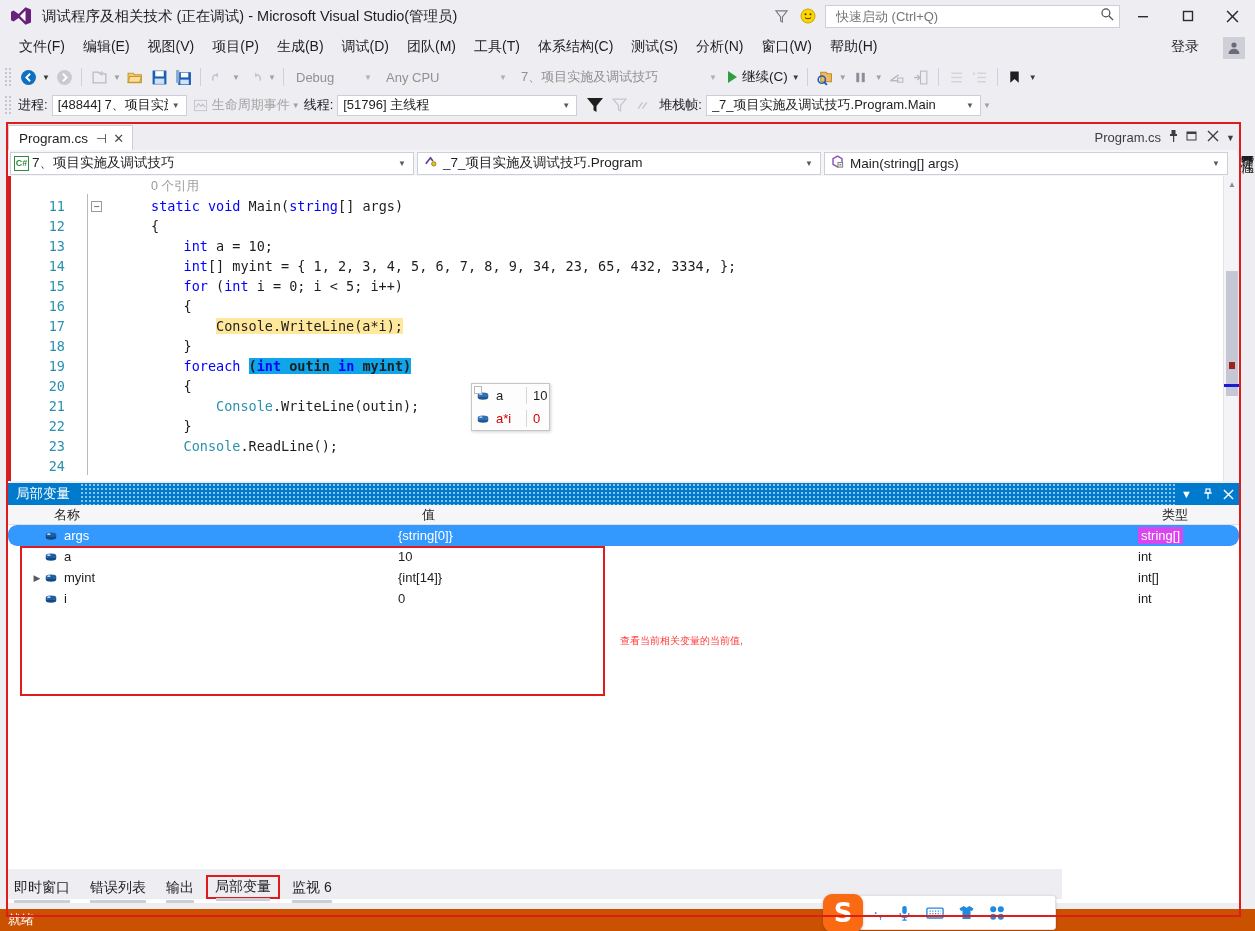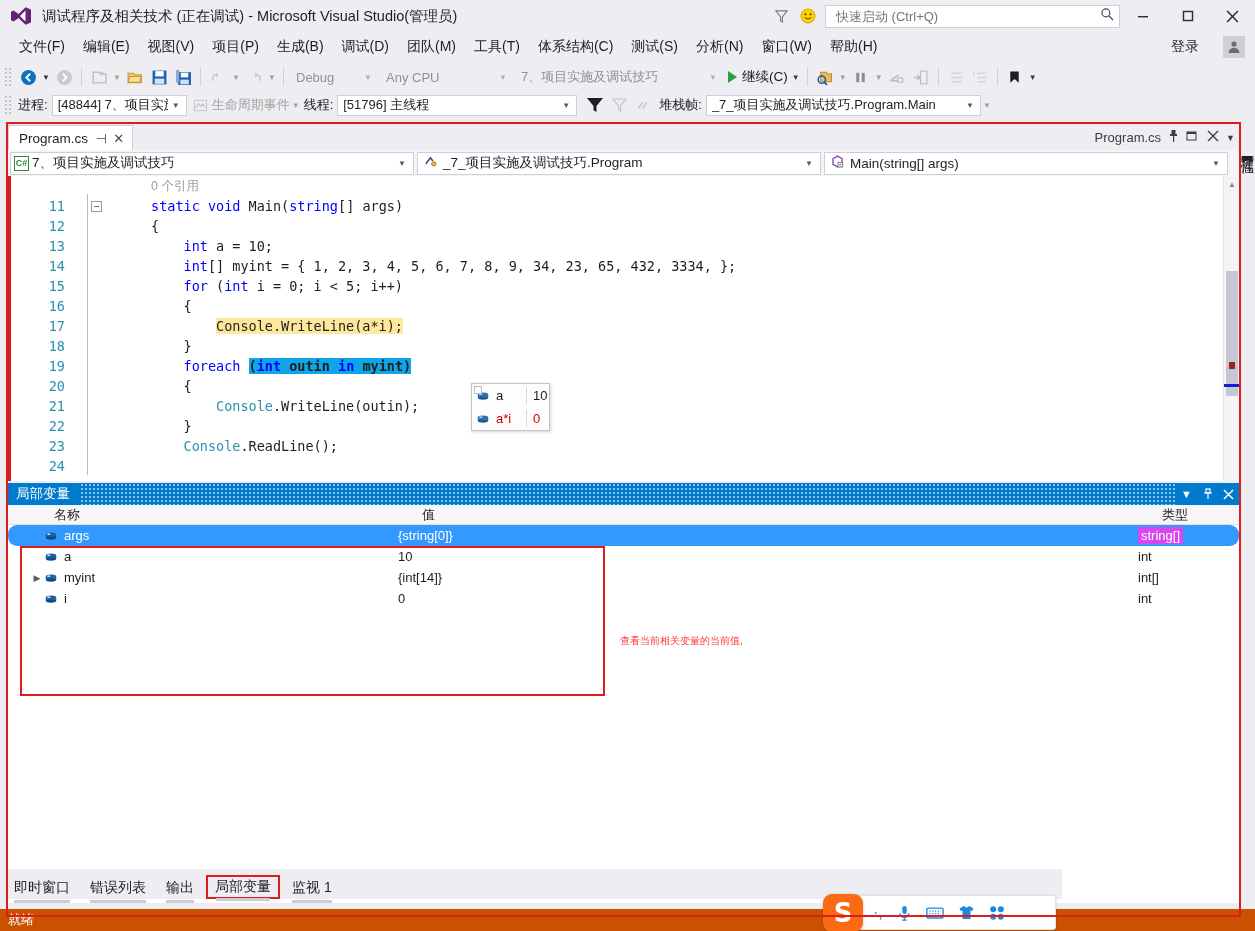--- a/index.html
+++ b/index.html
@@ -29,21 +29,21 @@
     display:flex;align-items:center;padding:0 4px 0 8px;margin-left:4px;
   }
   .quick-launch input{
     border:0;outline:0;flex:1;font-family:inherit;font-size:13px;color:#777;background:transparent;
   }
   .win-btn{ width:45px;height:32px;display:flex;align-items:center;justify-content:center;}
 
   
   .menubar{ height:30px; display:flex; align-items:center; padding-left:10px; background:#eeeef2;}
   .menu-item{ padding:3px 9px; font-size:14px; color:#1e1e1e; white-space:nowrap; }
-  .menu-right{ margin-left:auto; display:flex; align-items:center; }
+  .menu-right{ margin-left:auto; display:flex; align-items:flex-end; }
   .signin{ font-size:14px; padding:3px 10px; color:#1e1e1e;}
   .acct-icon{
     width:22px;height:22px;background:#cfcfd8;margin:0 10px 0 14px;
     display:flex;align-items:center;justify-content:center;
   }
 
   
   .toolbar{ height:30px; display:flex; align-items:center; background:#eeeef2; padding-left:4px;}
   .grip{ width:8px;height:20px;
     background-image:radial-gradient(#b6b6c6 42%, transparent 43%);
@@ -783,21 +783,21 @@
   </span>
   <span class="btab">
     <span>输出</span>
     <span class="ul"></span>
   </span>
   <span class="btab active-box">
     <span>局部变量</span>
     <span class="ul"></span>
   </span>
   <span class="btab">
-    <span>监视 1</span>
+    <span>监视 6</span>
     <span class="ul"></span>
   </span>
 </div>
 
 <div class="statusbar">
   <span>就绪</span>
 </div>
 
 <div class="ime">
   <span class="ime-logo">S</span>

